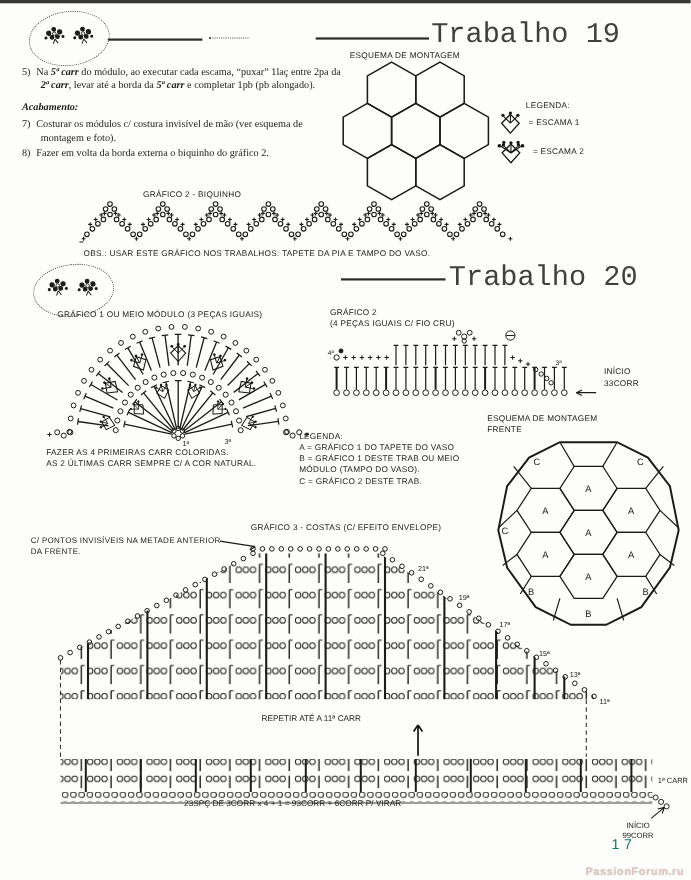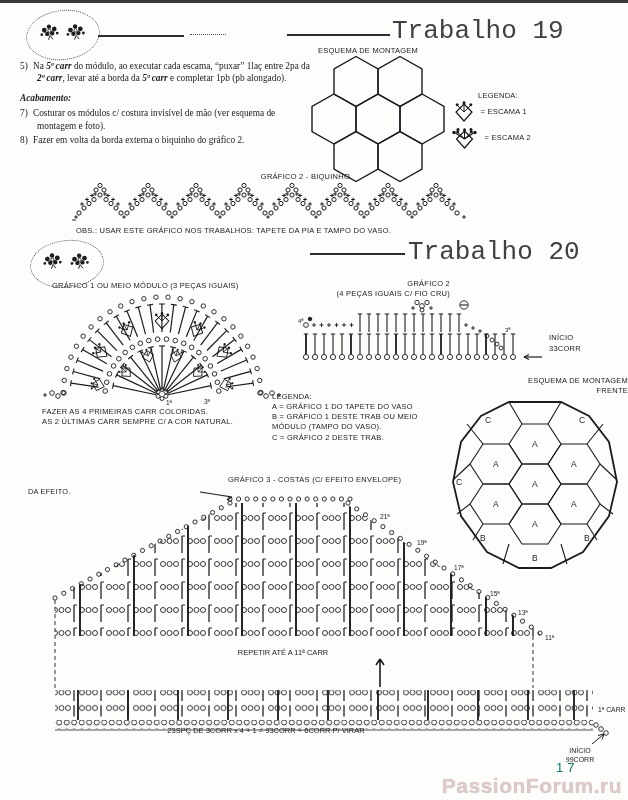--- a/index.html
+++ b/index.html
@@ -8,23 +8,23 @@
   .abs{position:absolute}
   .t{font-family:"Liberation Sans",sans-serif;font-size:7.5px;letter-spacing:.25px;line-height:1.35;color:#1b1b1b}
   .worktitle{font-family:Liberation Mono, monospace;font-size:26px;color:#404040}
   .instr{font-family:"Liberation Serif","DejaVu Serif",serif;font-size:9.3px;line-height:1.34;color:#1a1a1a}
   .step{padding-left:17px;text-indent:-17px;margin-bottom:2px}
   .num{display:inline-block;min-width:13px;text-indent:0}
   .b{font-weight:bold;font-style:italic}
   .acab{font-weight:bold;font-style:italic;margin:7px 0 3px 0}
   .hline{background:#2b2b2b;height:1.5px}
   .ellipse{border:1.2px dotted #555;border-radius:50%}
-  .ctr{text-align:right}
+  .ctr{text-align:left}
   svg{display:block}
-  .wm{font-weight:bold;font-size:21px;color:#dcc9c9;letter-spacing:.5px;text-shadow:0 0 1px #cdb8b8}
+  .wm{font-weight:bold;font-size:10px;color:#dcc9c9;letter-spacing:.5px;text-shadow:0 0 1px #cdb8b8}
   .pagenum{font-family:Liberation Sans, sans-serif;font-size:13px;letter-spacing:4px;color:#0f766e}
   text{font-family:"Liberation Sans",sans-serif;fill:#1b1b1b}
 </style>
 </head>
 <body>
 
 <svg width="0" height="0" style="position:absolute" aria-hidden="true">
   <defs>
     <g id="esc" fill="#161616" stroke="none">
       <polygon points="11,3 19,11 11,20 3,11" fill="none" stroke="#161616" stroke-width="1.2"></polygon>
@@ -486,21 +486,22 @@
     <text x="136" y="27">C</text>
     <text x="13" y="89">C</text>
     <text x="37" y="145">B</text>
     <text x="141" y="145">B</text>
     <text x="89" y="165">B</text>
   </g>
 </svg>
 
 <div class="abs t" style="left:228px;top:475px">GRÁFICO 3 - COSTAS (C/ EFEITO ENVELOPE)</div>
 <div class="abs t" style="left:28px;top:487px;width:210px;font-size:7.3px">
-  <div>DA EFEITO.</div>
+  <div>C/ PONTOS INVISÍVEIS NA METADE ANTERIOR</div>
+  <div>DA FRENTE.</div>
 </div>
 
 <svg class="abs" id="g3-svg" style="left:18px;top:484px" width="610" height="300" viewBox="0 0 610 300">
   <defs>
     <pattern id="filet" width="27" height="23" patternUnits="userSpaceOnUse">
       <line x1="2" y1="6" x2="2" y2="23" stroke="#222" stroke-width="1.3"></line>
       <path d="M2,6h3" stroke="#222" stroke-width="1"></path>
       <circle cx="10" cy="11" r="2.5" fill="none" stroke="#222" stroke-width=".9"></circle>
       <circle cx="16.5" cy="11" r="2.5" fill="none" stroke="#222" stroke-width=".9"></circle>
       <circle cx="23" cy="11" r="2.5" fill="none" stroke="#222" stroke-width=".9"></circle>

